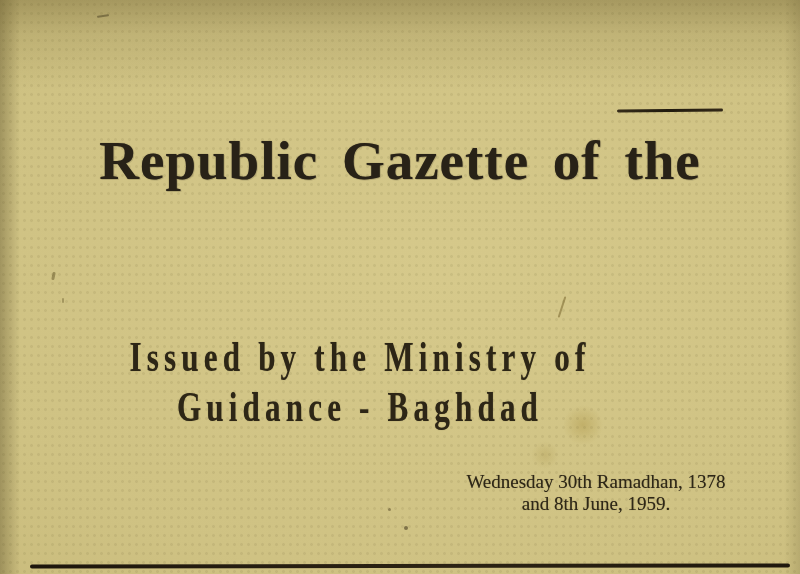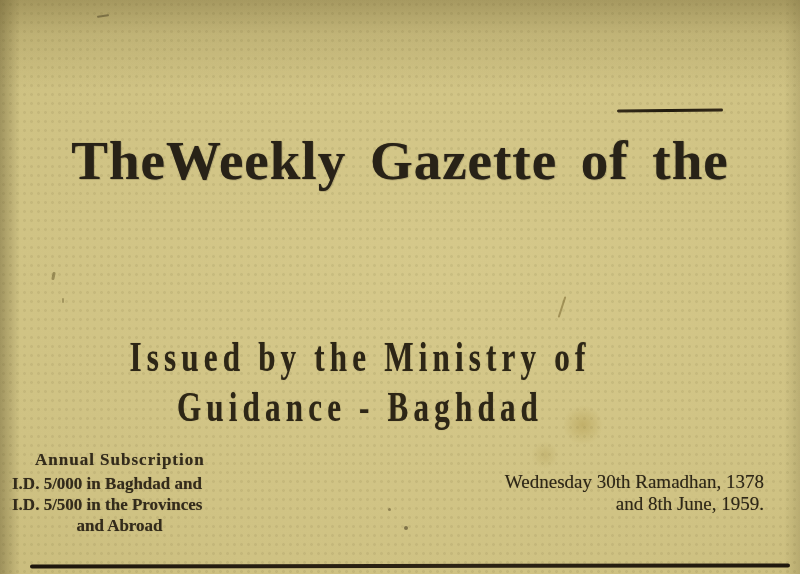--- a/index.html
+++ b/index.html
@@ -108,21 +108,21 @@
   .subscription .centered {
     width: 215px;
     text-align: center;
   }
 
   .dateline {
     position: absolute;
     left: 428px;
     top: 471px;
     width: 336px;
-    text-align: right;
+    text-align: center;
     font-size: 19px;
     line-height: 22px;
     color: #2e2717;
     text-shadow: 0 0 0.8px rgba(46,39,23,0.45);
   }
   .dateline .date-line { display: block; white-space: nowrap; }
 
   
   .bottom-rule {
     position: absolute;
@@ -156,34 +156,28 @@
   }
 </style>
 </head>
 <body>
 
 <div class="page">
 
   <div class="issue-rule"></div>
 
   <h1 class="title">
-    <span class="line">TheWeekly Gazette of the</span>
+    <span class="line">Republic Gazette of the</span>
   </h1>
 
   <div class="subtitle">
     <span class="line">Issued by the Ministry of</span>
     <span class="line">Guidance - Baghdad</span>
   </div>
 
-  <div class="subscription">
-    <div class="heading">Annual Subscription</div>
-    <div class="sub-line">I.D. 5/000 in Baghdad and</div>
-    <div class="sub-line">I.D. 5/500 in the Provinces</div>
-    <div class="sub-line centered">and Abroad</div>
-  </div>
 
   <div class="dateline">
     <span class="date-line">Wednesday 30th Ramadhan, 1378</span>
     <span class="date-line">and 8th June, 1959.</span>
   </div>
 
   <div class="bottom-rule"></div>
 
   <div class="speck speck-a"></div>
   <div class="speck speck-b"></div>

